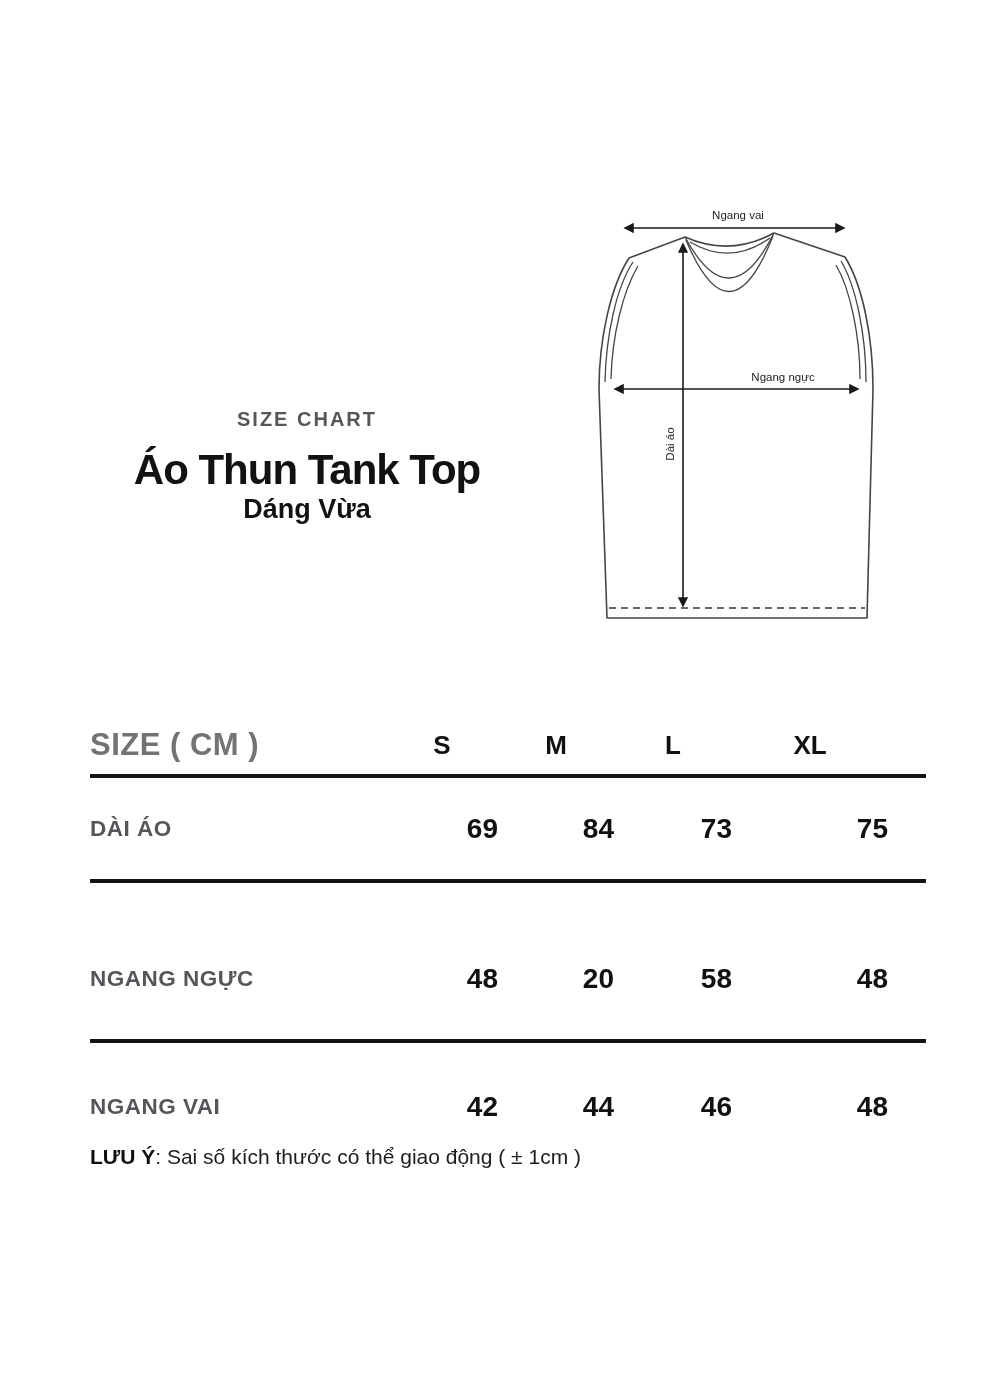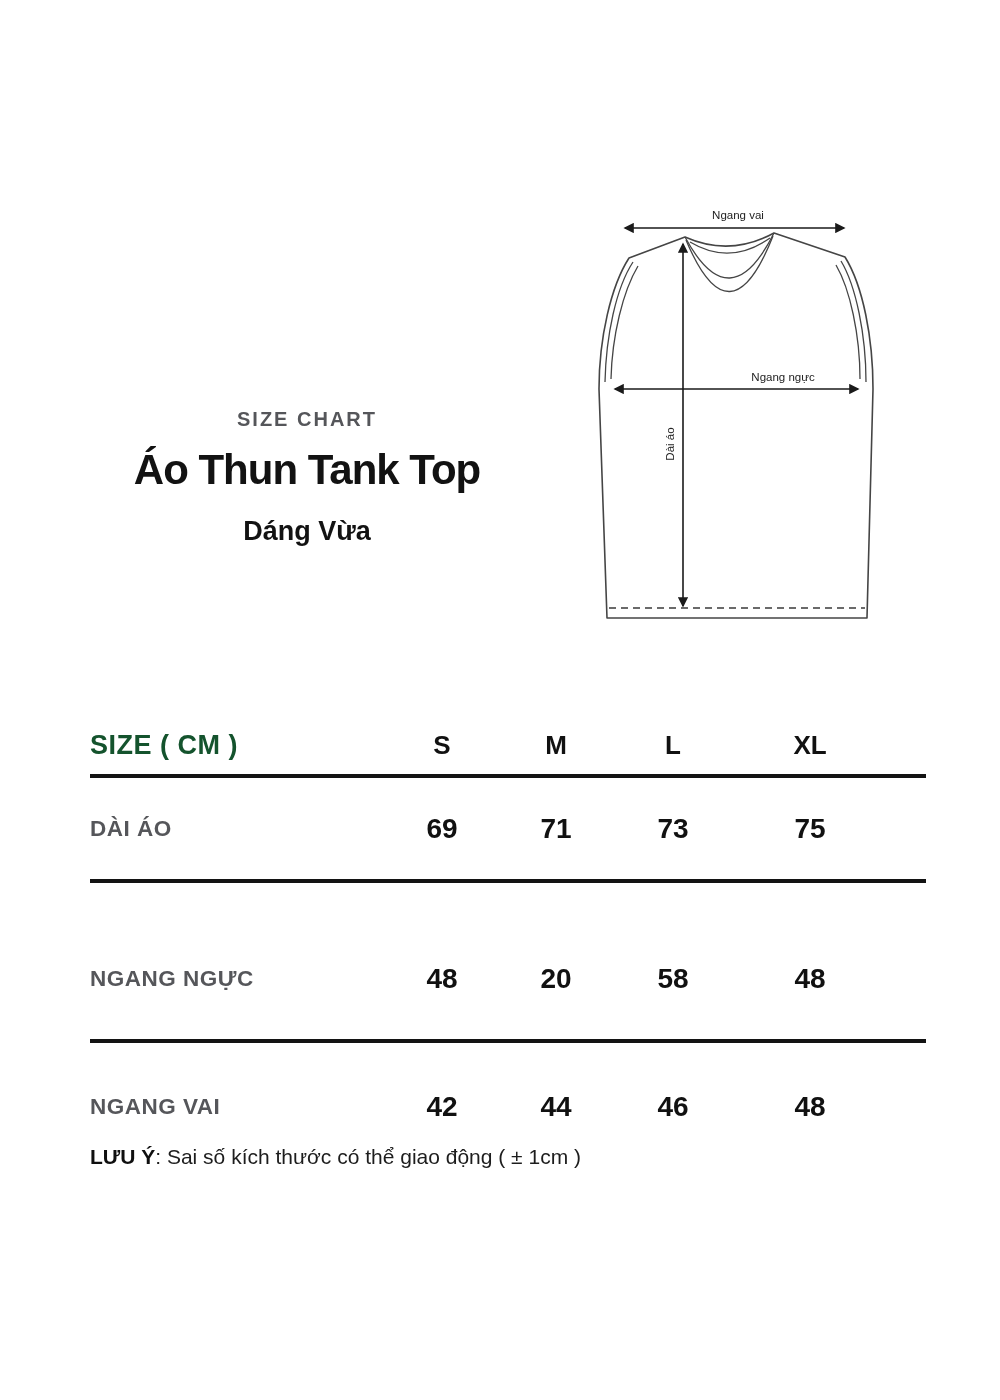--- a/index.html
+++ b/index.html
@@ -11,40 +11,40 @@
   
   .title-block { position:absolute; left:87px; top:408px; width:440px; text-align:center; }
   .eyebrow {
     font-size:20px; font-weight:700; letter-spacing:2px; color:#55565a;
   }
   .product-title {
     margin:17px 0 0 0; font-size:42px; font-weight:700; letter-spacing:-1px; color:#121212;
     line-height:1.05;
     text-align:center;
   }
-  .subtitle { margin-top:24px; font-size:27px; font-weight:700; color:#121212; }
+  .subtitle { margin-top:2px; font-size:27px; font-weight:700; color:#121212; }
 
   
   .diagram { position:absolute; left:578px; top:178px; width:330px; height:460px; }
   .diagram text { font-family:"Liberation Sans", sans-serif; font-size:11.5px; fill:#232323; }
   .outline { fill:#ffffff; stroke:#454545; stroke-width:1.6; stroke-linejoin:round; }
   .trim    { fill:none; stroke:#454545; stroke-width:1.3; }
   .dim     { stroke:#1a1a1a; stroke-width:1.6; }
   .dashed  { stroke:#3a3a3a; stroke-width:1.4; stroke-dasharray:7 5; fill:none; }
 
   
   .size-table { position:absolute; left:90px; top:716px; width:836px; }
   .t-row { display:grid; grid-template-columns:296px 112px 116px 118px 156px; align-items:center; }
   .t-head { height:58px; }
-  .t-head .t-label { font-size:27px; font-weight:700; color:#14532d; letter-spacing:0.5px; }
+  .t-head .t-label { font-size:31px; font-weight:700; color:#737373; letter-spacing:0.5px; }
   .t-head .t-cell  { font-size:26px; font-weight:800; color:#111111; text-align:center; }
   .rule { height:4px; background:#131313; }
   .t-body { height:101px; }
   .t-body .t-label { font-size:22.5px; font-weight:700; color:#55565a; letter-spacing:0.5px; }
-  .t-body .t-cell  { font-size:28px; font-weight:800; color:#111111; text-align:center; }
+  .t-body .t-cell  { font-size:28px; font-weight:800; color:#111111; text-align:right; }
   .t-body.r2 { height:120px; padding-top:36px; box-sizing:content-box; }
   .t-body.r3 { height:120px; margin-top:4px; }
 
   
   .note { position:absolute; left:90px; top:1124px; font-size:21px; color:#1d1d1d; font-weight:500; }
   .note b { font-weight:800; color:#0f0f0f; }
 </style>
 </head>
 <body>
 
@@ -94,21 +94,21 @@
       <div class="t-cell">S</div>
       <div class="t-cell">M</div>
       <div class="t-cell">L</div>
       <div class="t-cell">XL</div>
     </div>
     <div class="rule"></div>
 
     <div class="t-row t-body r1">
       <div class="t-label">DÀI ÁO</div>
       <div class="t-cell">69</div>
-      <div class="t-cell">71</div>
+      <div class="t-cell">84</div>
       <div class="t-cell">73</div>
       <div class="t-cell">75</div>
     </div>
     <div class="rule"></div>
 
     <div class="t-row t-body r2">
       <div class="t-label">NGANG NGỰC</div>
       <div class="t-cell">48</div>
       <div class="t-cell">20</div>
       <div class="t-cell">58</div>

